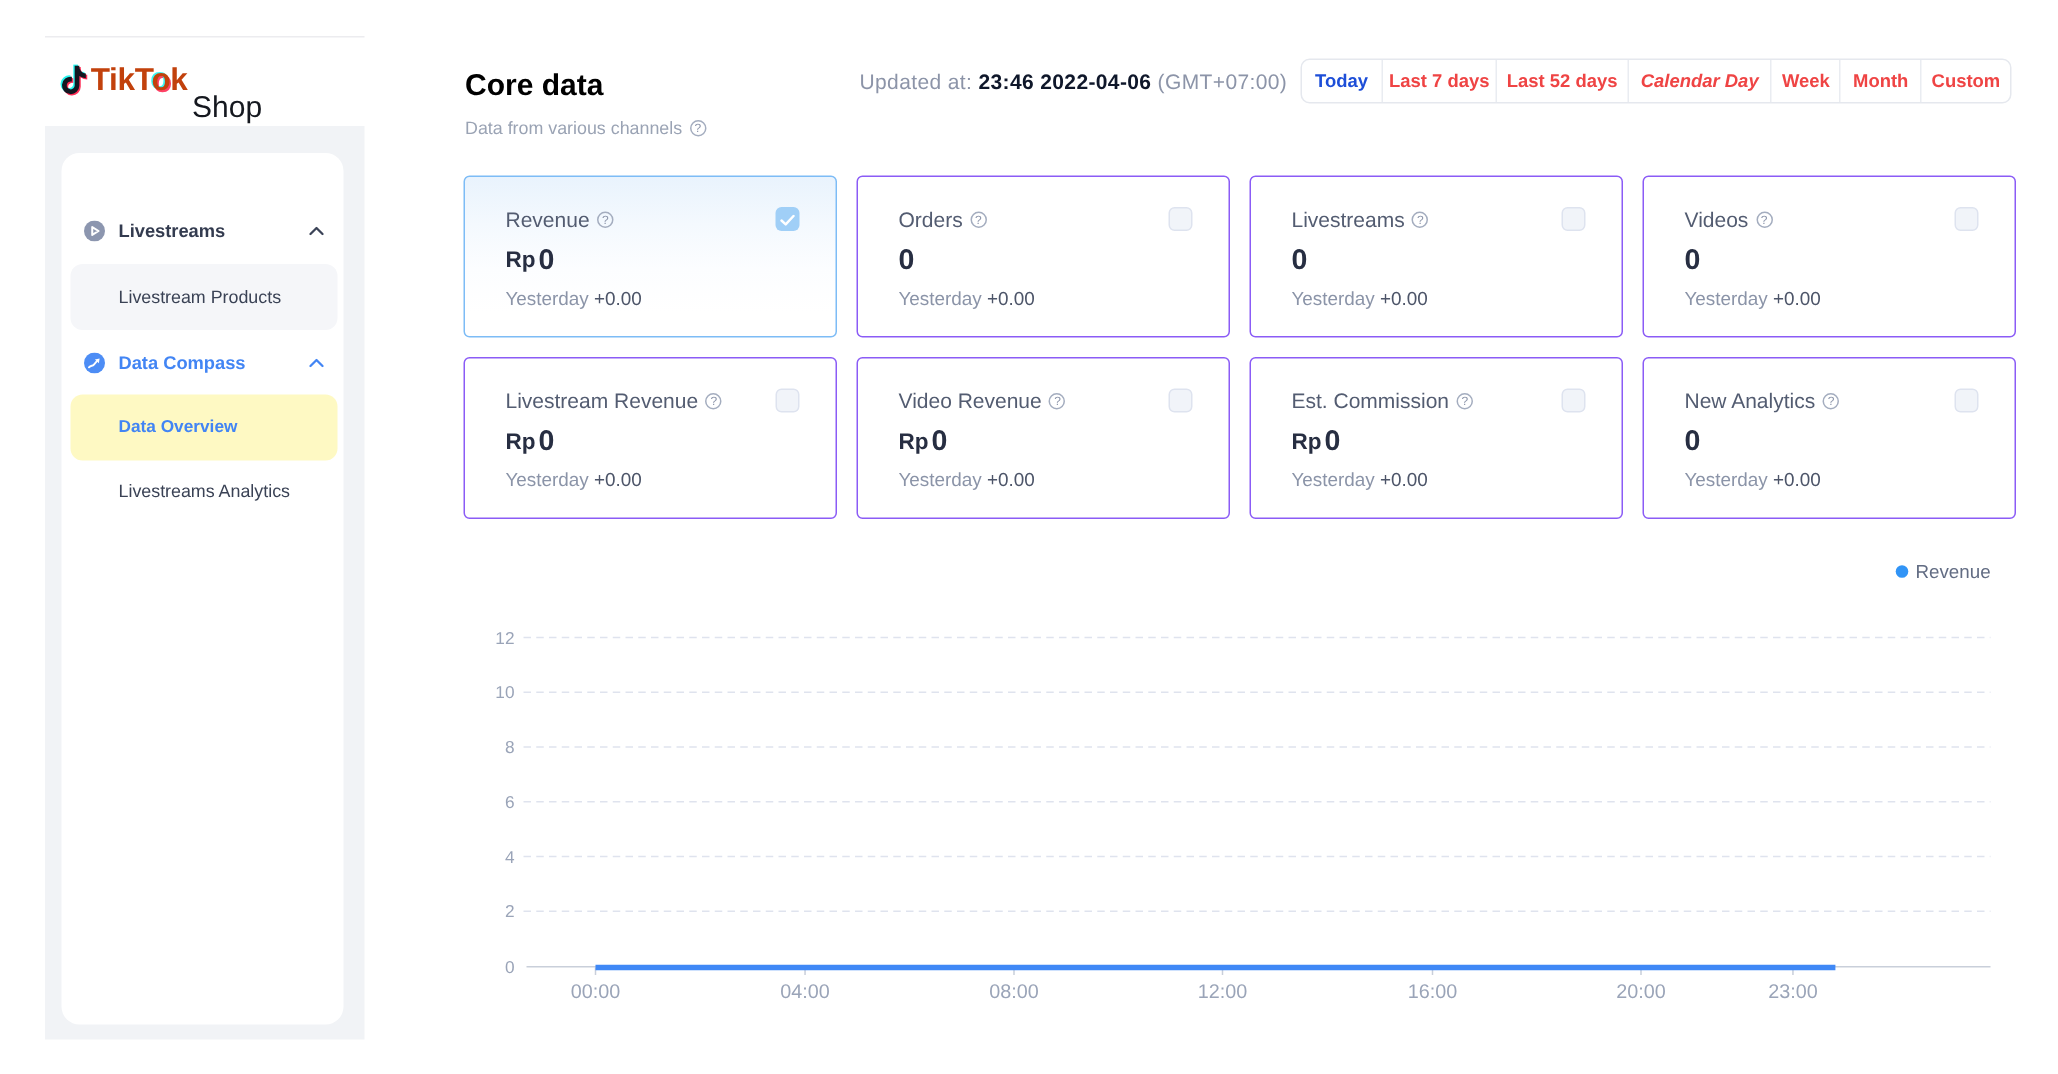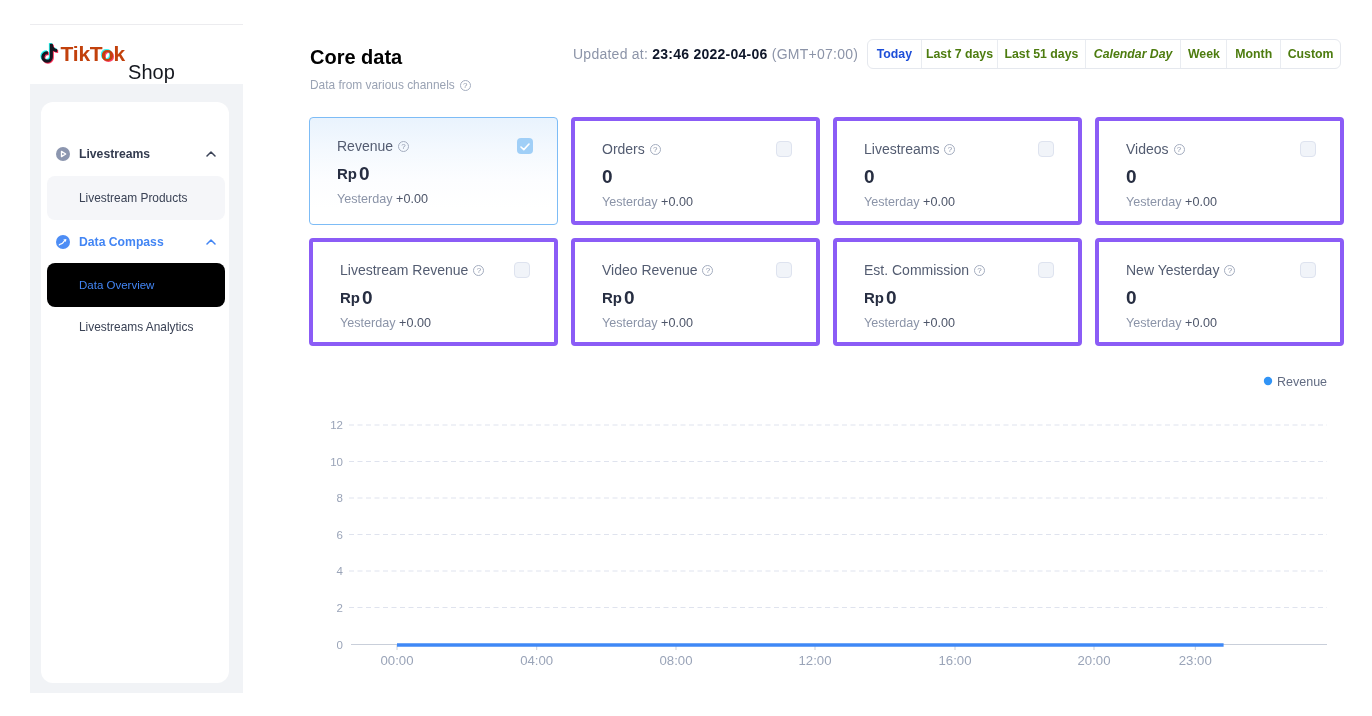--- a/index.html
+++ b/index.html
@@ -18,43 +18,43 @@
   #sidebg { left:30px; top:84px; width:213px; height:609px; background:#f1f3f6; }
   #sidepanel { left:41px; top:102px; width:188px; height:581px; background:#ffffff; border-radius:12px; }
 
   .mrow { position:absolute; left:47px; width:178px; height:44px; display:flex; align-items:center; }
   .mrow .micon { width:14px; height:14px; margin-left:9px; }
   .mrow .mtext { font-size:12.2px; font-weight:700; color:#333b4f; margin-left:9px; flex:1; }
   .mrow .chev { margin-right:9px; }
   .mbox { position:absolute; left:47px; width:178px; height:44px; border-radius:8px;
           display:flex; align-items:center; font-size:11.9px; color:#3a4255; padding-left:32px; }
   .gray  { background:#f5f6f9; }
-  .blue  { background:#000000; color:#4285f4; font-weight:400; font-size:11.5px; }
+  .blue  { background:#fef9c3; color:#4285f4; font-weight:700; font-size:11.5px; }
   .blue2 .mtext { color:#4285f4; }
 
   
   #coredata { left:310px; top:46px; font-size:20px; font-weight:700; color:#000000; }
   #subtitle { left:310px; top:78px; font-size:11.9px; color:#9aa3b4; display:flex; align-items:center; }
   .qicon { display:inline-block; width:11px; height:11px; border:1px solid #a4adbf; border-radius:50%;
            font-size:8px; line-height:9.5px; text-align:center; color:#8b94a9; margin-left:5px; font-weight:400;}
   #updated { left:573px; top:46px; font-size:14px; color:#8c94a8; letter-spacing:0.25px; }
   #updated b { color:#0f172a; font-weight:700; }
   #segctl { right:31px; top:39px; height:30px; border:1px solid #e5e8ee; border-radius:6px;
             display:flex; background:#fff; align-items:stretch; white-space:nowrap; }
-  #segctl .seg { font-size:12.3px; font-weight:700; color:#4d7c0f; padding:0 6.5px; display:flex; align-items:center;
+  #segctl .seg { font-size:12.3px; font-weight:700; color:#ef4444; padding:0 6.5px; display:flex; align-items:center;
                  border-right:1px solid #e9ecf1; }
   #segctl .seg:nth-child(1) { padding:0 9px; }
   #segctl .seg:nth-child(2) { padding:0 4px; }
   #segctl .seg:nth-child(4) { padding:0 8px;font-style:italic; }
   #segctl .seg:nth-child(6) { padding:0 8px; }
   #segctl .seg:last-child { border-right:none; }
   #segctl .seg.on { color:#1d4ed8; }
 
   
-  .card { position:absolute; width:249px; height:108px; background:#fff; border:4px solid #8b5cf6; border-radius:4px;
+  .card { position:absolute; width:249px; height:108px; background:#fff; border:1px solid #8b5cf6; border-radius:4px;
           padding:20px 24px 0 27px; }
   .card.sel { border:1px solid #7dbcf6; background:linear-gradient(180deg,#e9f3fd 0%, #f4f9fe 30%, #fcfdff 58%, #ffffff 85%); }
   .card .trow { display:flex; align-items:center; height:16px; margin-top:0px; }
   .card .tname { font-size:14px; color:#535c71; }
   .card .cb { width:16px; height:16px; border-radius:4px; margin-left:auto; background:#f1f4f9; border:1px solid #dee3ef; }
   .card .cb.chk { background:#a0cff7; border:none; position:relative; }
   .card .cb.chk svg { position:absolute; left:3px; top:4.5px; }
   .card .val { margin-top:9px; height:20px; display:flex; align-items:flex-end; color:#272e42; }
   .card .rp { font-size:15px; font-weight:700; line-height:18px; }
   .card .num { font-size:19px; font-weight:700; line-height:19px; margin-left:2px; }
@@ -106,21 +106,21 @@
 </div>
 <div class="mbox blue" style="top:263px;">Data Overview</div>
 <div class="mbox" style="top:305px;">Livestreams Analytics</div>
 
 <div class="abs" id="coredata">Core data</div>
 <div class="abs" id="subtitle">Data from various channels <span class="qicon">?</span></div>
 <div class="abs" id="updated">Updated at: <b>23:46 2022-04-06</b> (GMT+07:00)</div>
 <div class="abs" id="segctl">
   <div class="seg on">Today</div>
     <div class="seg">Last 7 days</div>
-    <div class="seg">Last 51 days</div>
+    <div class="seg">Last 52 days</div>
     <div class="seg">Calendar Day</div>
     <div class="seg">Week</div>
     <div class="seg">Month</div>
     <div class="seg">Custom</div>
 </div>
 
 <div class="card sel" style="left:309px; top:117px;">
   <div class="trow">
       <span class="tname">Revenue</span>
       <span class="qicon">?</span>
@@ -201,21 +201,21 @@
       <span class="cb"></span>
     </div>
   <div class="val">
       <span class="rp">Rp</span>
       <span class="num">0</span>
     </div>
   <div class="yest">Yesterday <b>+0.00</b></div>
 </div>
 <div class="card" style="left:1095px; top:238px;">
   <div class="trow">
-      <span class="tname">New Yesterday</span>
+      <span class="tname">New Analytics</span>
       <span class="qicon">?</span>
       <span class="cb"></span>
     </div>
   <div class="val">
       <span class="num" style="margin-left:0;">0</span>
     </div>
   <div class="yest">Yesterday <b>+0.00</b></div>
 </div>
 
 <svg class="abs" id="chart" width="1063" height="356" viewBox="0 0 1063 356">

